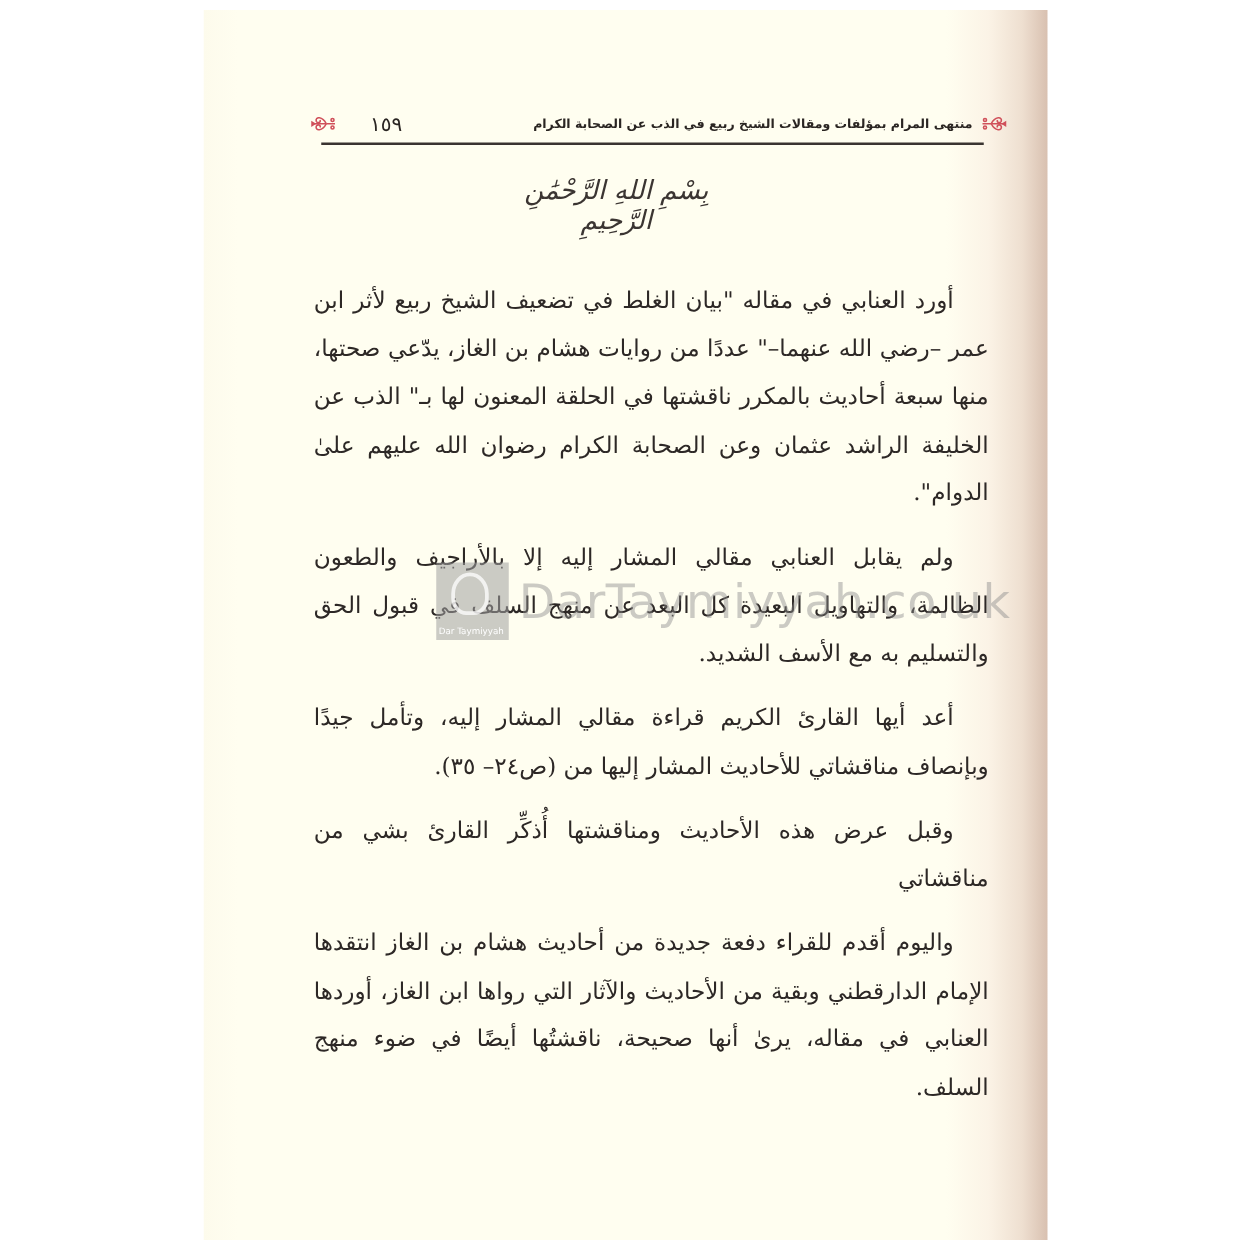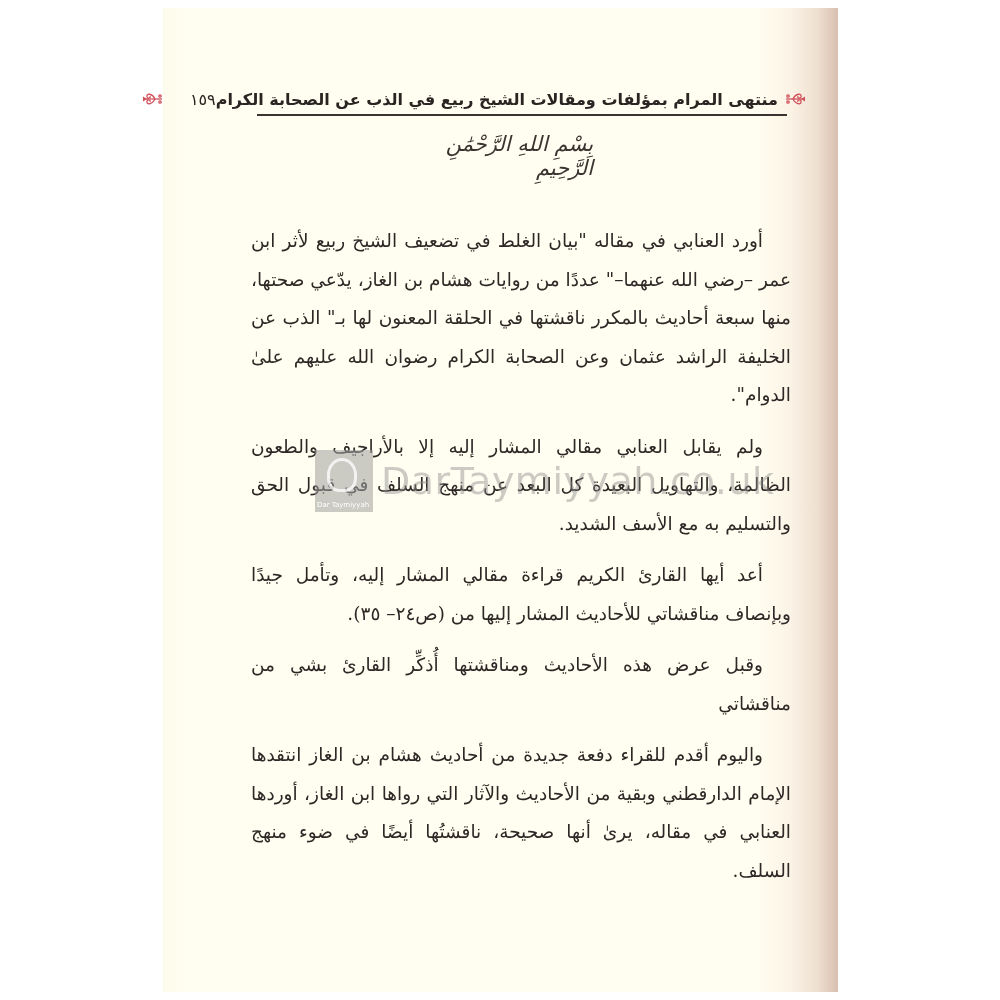--- a/index.html
+++ b/index.html
@@ -31,46 +31,46 @@
       font-family: "DejaVu Sans", sans-serif;
       font-weight: bold;
       color: #2a2522;
     }
     .running-head .ornament {
       width: 22px;
       height: 18px;
       flex: 0 0 auto;
     }
     .running-head .title {
-      font-size: 16px;
+      font-size: 10px;
       margin-right: 6px;
       white-space: nowrap;
     }
     .running-head .page-num {
       font-size: 16px;
       margin-right: auto;
       margin-left: 26px;
       font-weight: normal;
     }
     .head-rule {
       position: absolute;
       left: 94px;
       top: 106px;
       width: 530px;
       height: 1.5px;
       background: #3a3431;
     }
     .basmala {
       position: absolute;
       left: 230px;
-      top: 124px;
+      top: 132px;
       width: 200px;
       height: 46px;
       direction: rtl;
-      text-align: right;
+      text-align: center;
       font-family: "DejaVu Serif", serif;
       font-size: 21px;
       color: #3b3532;
       font-style: italic;
       letter-spacing: 0.5px;
     }
     .body-text {
       position: absolute;
       left: 88px;
       top: 214px;
@@ -96,20 +96,21 @@
       display: flex;
       align-items: center;
       pointer-events: none;
     }
     .watermark .logo {
       width: 58px;
       height: 62px;
       background: rgba(160,160,160,0.55);
       position: relative;
       margin-right: 8px;
+      margin-left: 34px;
     }
     .watermark .logo .logo-caption {
       position: absolute;
       bottom: 3px;
       left: 2px;
       font-family: "DejaVu Sans", sans-serif;
       font-size: 7px;
       color: #ffffff;
       white-space: nowrap;
     }

